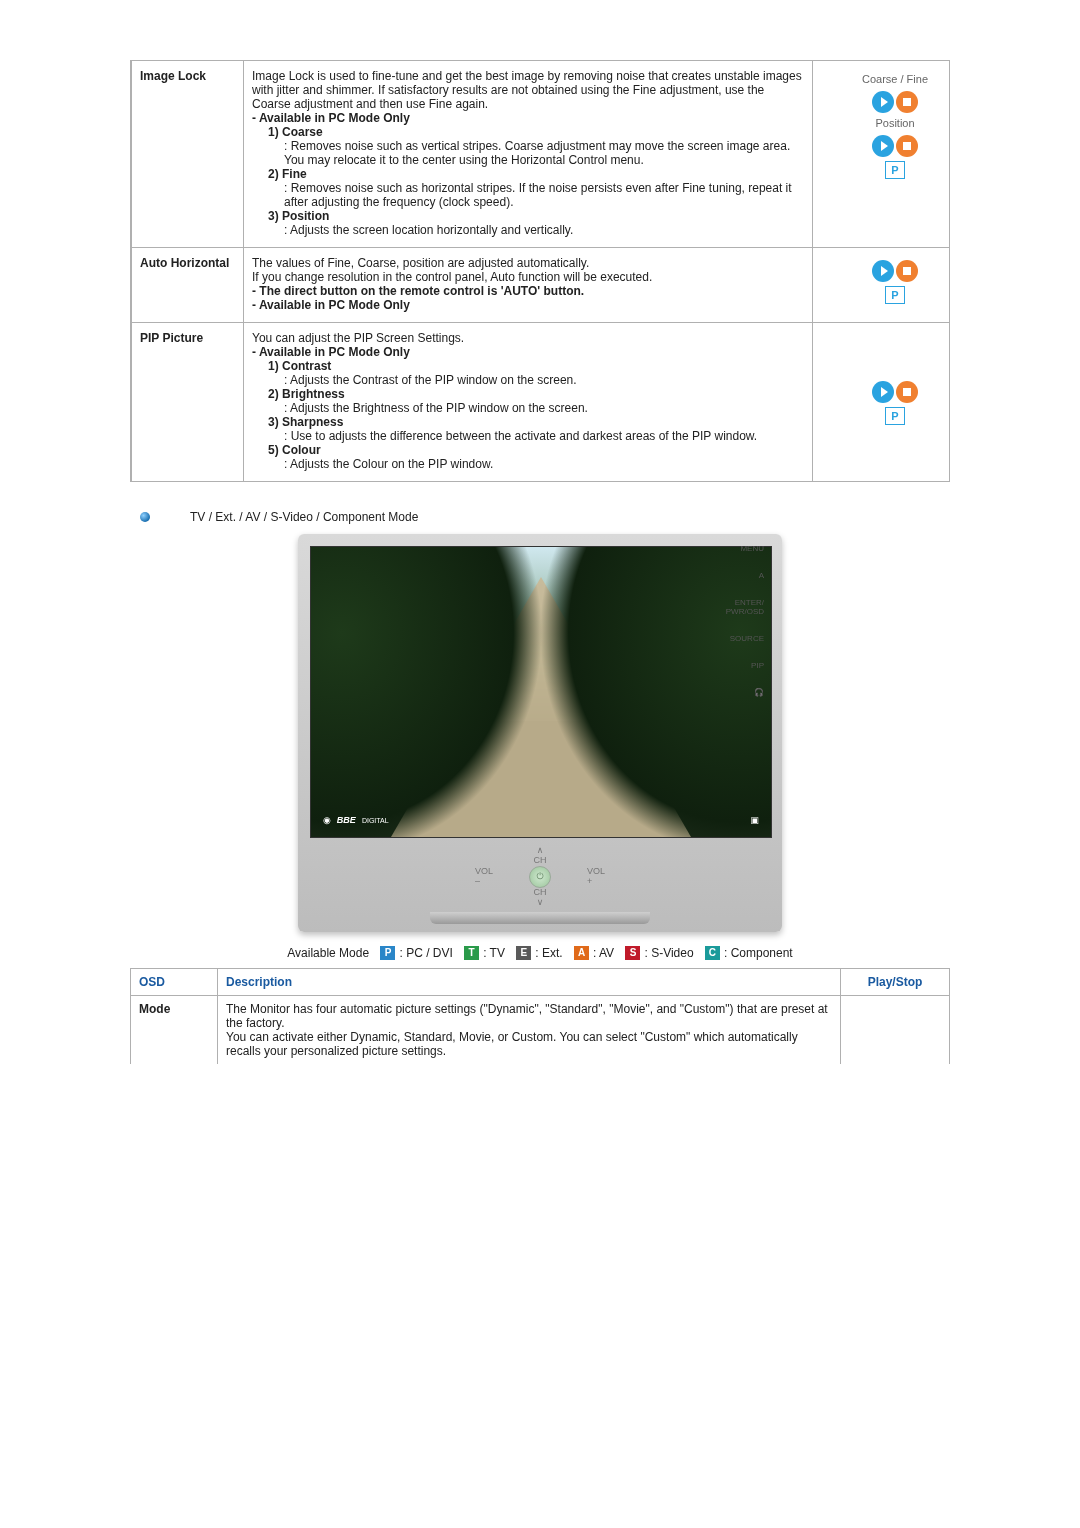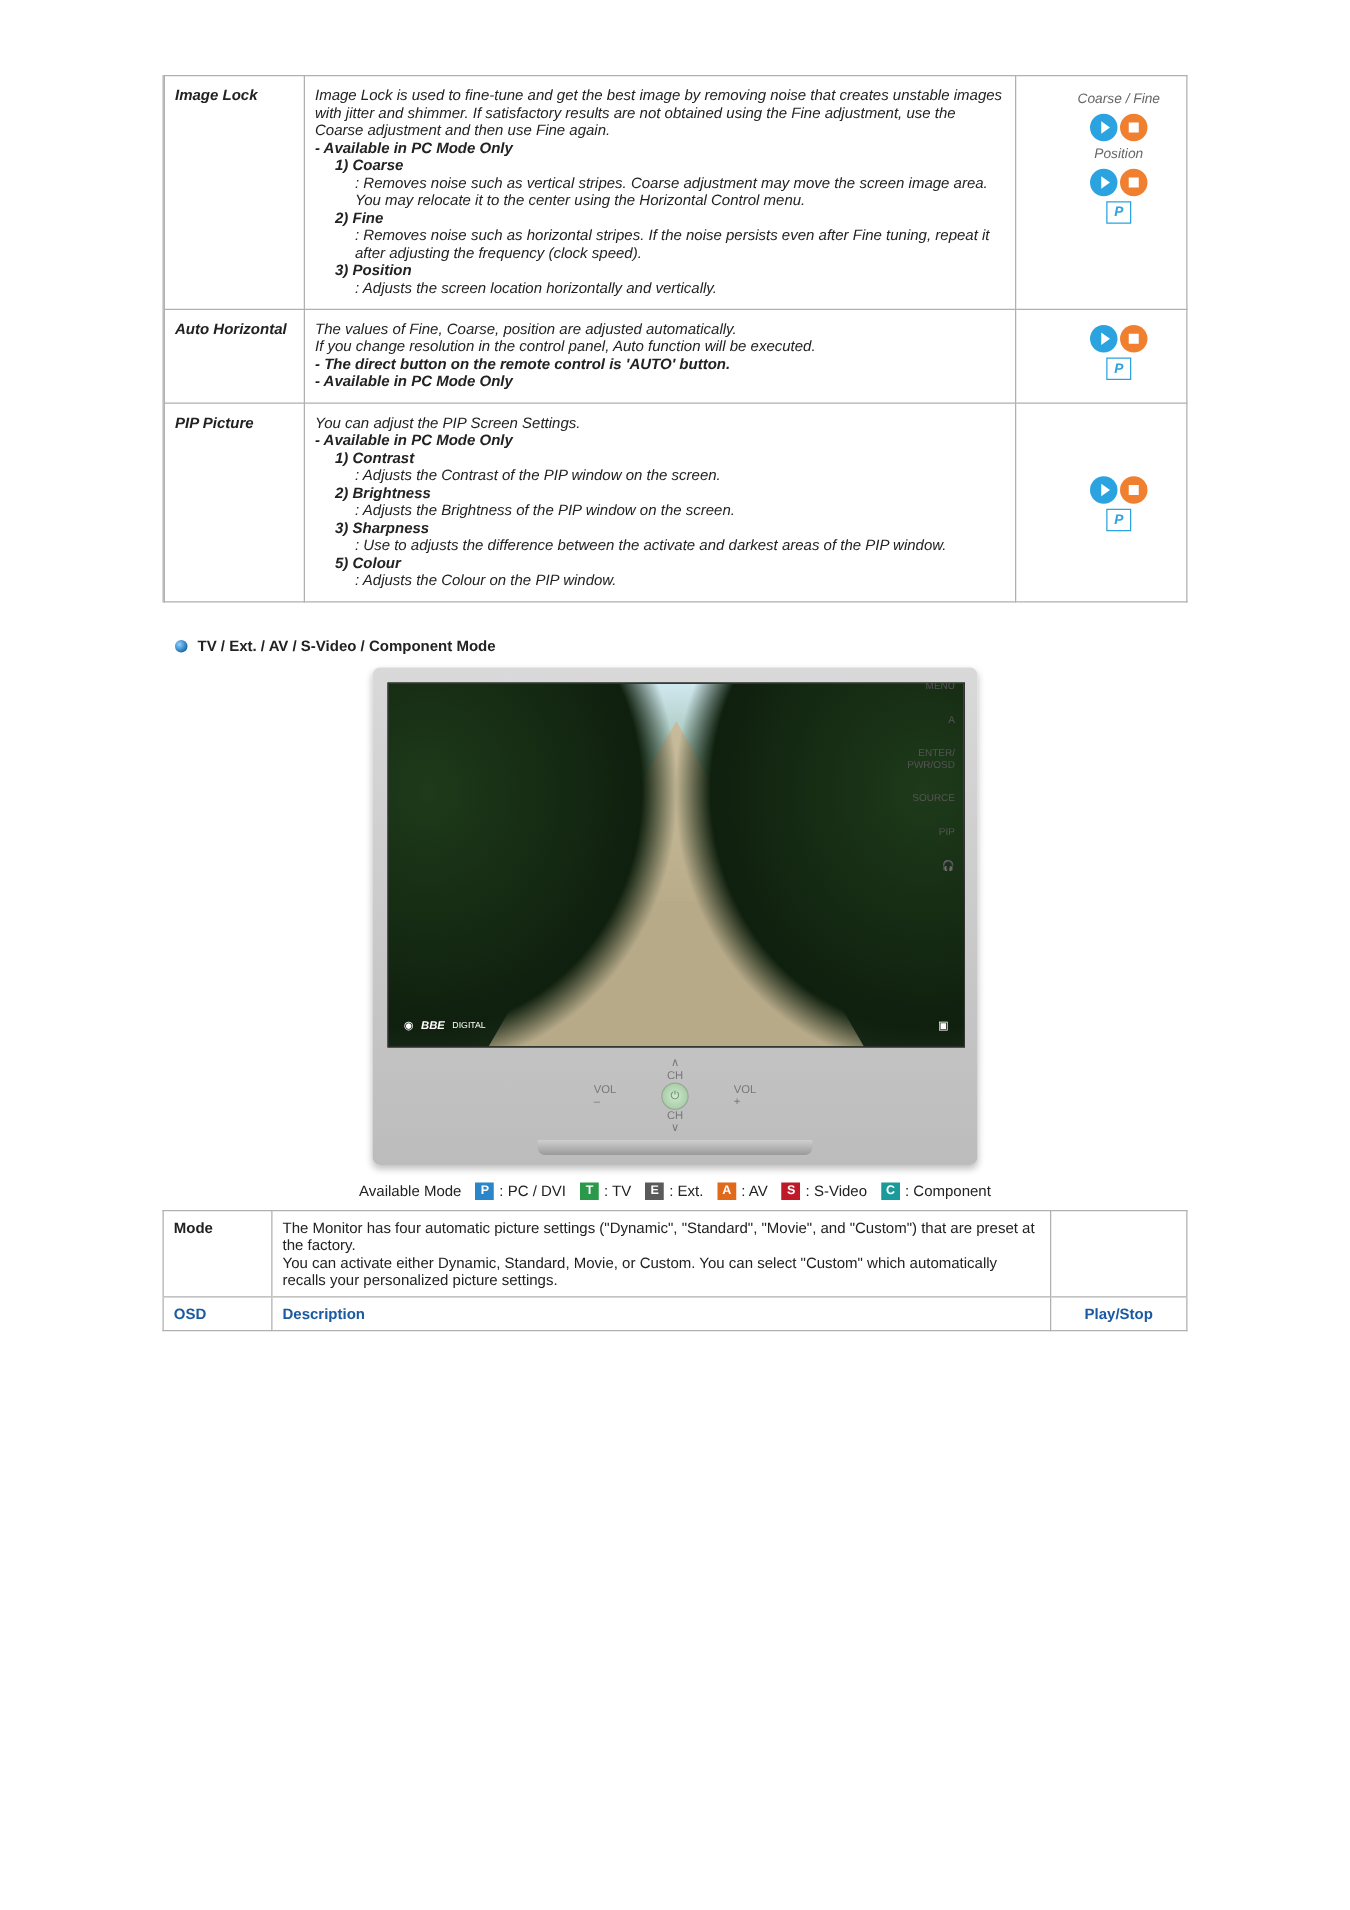--- a/index.html
+++ b/index.html
@@ -30,21 +30,20 @@
     margin-right: 14px;
     flex: none;
     display:flex;align-items:center;justify-content:center;
   }
   .notice-text { font-weight: bold; }
   
   .spec-table {
     width: 100%;
     border-collapse: collapse;
     table-layout: fixed;
-    font-style: italic;
   }
   .spec-table td {
     border: 1px solid #b0b0b0;
     vertical-align: top;
     padding: 8px 8px 10px 8px;
   }
   .spec-table .col-name { width: 95px; font-weight: bold; }
   .spec-table .col-desc { width: auto; }
   .spec-table .col-play { width: 92px; text-align: center; font-size:11px;padding-left:36px;}
   .sub-title { font-weight: bold; }
@@ -65,21 +64,21 @@
   }
   .play-label{font-size:11px;color:#666;margin-bottom:2px;text-align:center;}
   
   .section-header {
     display:flex;align-items:center;gap:8px;margin:28px 0 10px 10px;
   }
   .bullet-blue{
     width:10px;height:10px;border-radius:50%;background:radial-gradient(circle at 35% 35%, #8fd0ff 0%, #1a6fb0 70%);
     flex:none;
   }
-  .section-title{font-weight:bold;}
+  .section-title{font-weight:normal;margin-left:32px;}
   
   .monitor-wrap{display:flex;justify-content:center;margin:6px 0 14px 0;}
   .monitor{
     width:460px;background:linear-gradient(#d9d9d9,#bcbcbc);border-radius:6px;padding:12px 12px 8px 12px;box-shadow:0 3px 6px rgba(0,0,0,0.25);position:relative;
   }
   .screen{
     width:100%;height:290px;background:#1a2a18;position:relative;overflow:hidden;border:1px solid #333;
   }
   .path{
     position:absolute;left:50%;bottom:0;transform:translateX(-50%);
@@ -262,26 +261,26 @@
     <span>: AV</span>&nbsp;
     <span class="mode-badge b-s">S</span>
     <span>: S-Video</span>&nbsp;
     <span class="mode-badge b-c">C</span>
     <span>: Component</span>
   </div>
 
   <table class="tv-table">
     <tbody>
         <tr>
+      <th class="c-osd">OSD</th>
+      <th class="c-desc">Description</th>
+      <th class="c-play">Play/Stop</th>
+    </tr>
+    <tr>
       <td class="c-osd" style="font-weight:bold;border-bottom:none;">Mode</td>
       <td class="c-desc" style="white-space:pre-line;border-bottom:none;">The Monitor has four automatic picture settings ("Dynamic", "Standard", "Movie", and "Custom") that are preset at the factory.
 You can activate either Dynamic, Standard, Movie, or Custom. You can select "Custom" which automatically recalls your personalized picture settings.</td>
       <td class="c-play" style="border-bottom:none;"></td>
     </tr>
-    <tr>
-      <th class="c-osd">OSD</th>
-      <th class="c-desc">Description</th>
-      <th class="c-play">Play/Stop</th>
-    </tr>
   </tbody>
     </table>
 
 </div>
 
 </body></html>

